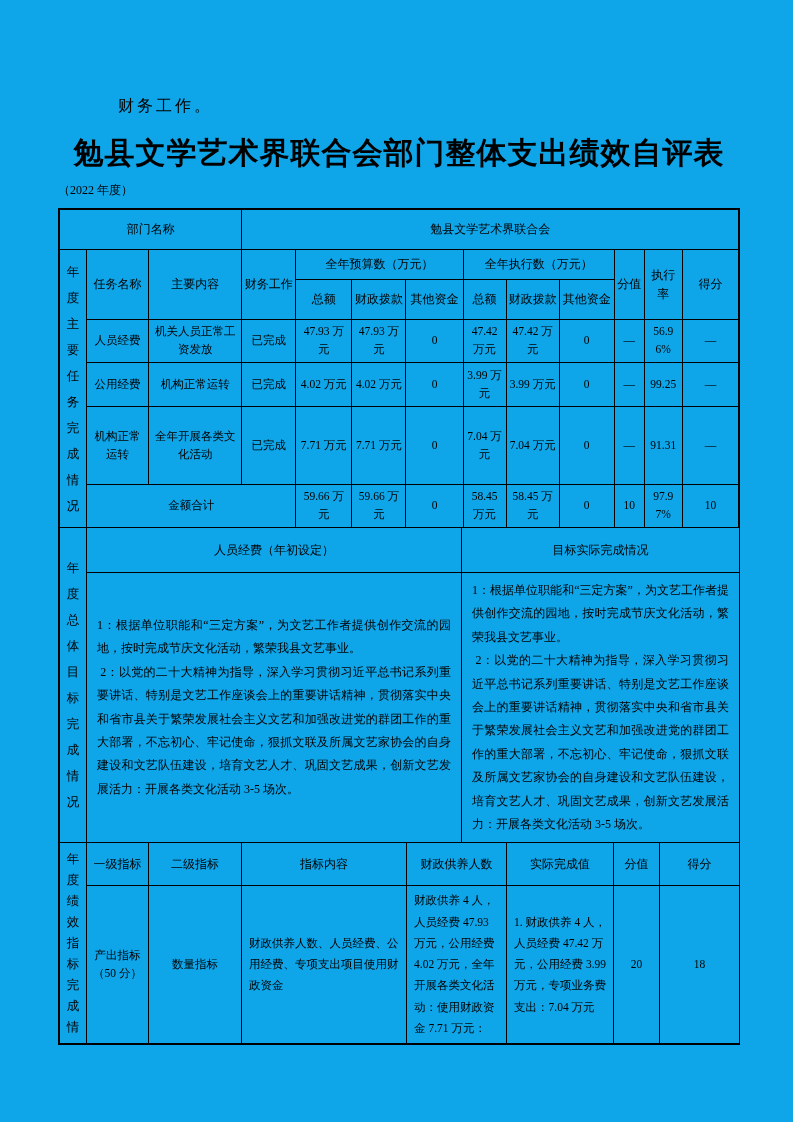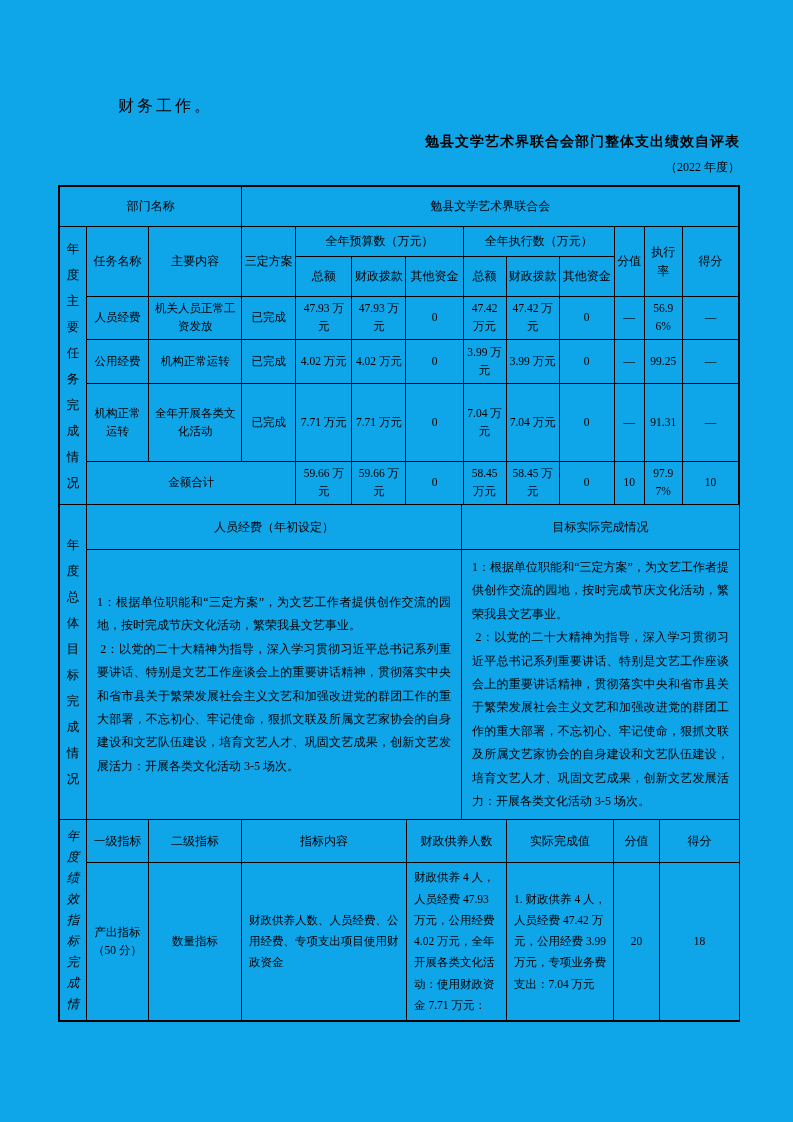--- a/index.html
+++ b/index.html
@@ -6,37 +6,37 @@
   .page {
     position: relative;
     width: 793px; height: 1122px;
     background: #0ea5e9; color: #000;
     font-family: "Liberation Serif", serif;
     overflow: hidden;
   }
   .content { position: absolute; left: 58px; top: 0; width: 682px; }
   .pre-text { margin:0; padding-top: 96px; padding-left: 60px; font-size: 16px; letter-spacing: 3px; }
   .doc-title {
-    margin: 16px 0 0 0; text-align: right;
-    font-size: 14px; font-weight: bold; letter-spacing: 1px;
+    margin: 16px 0 0 0; text-align: center;
+    font-size: 30px; font-weight: bold; letter-spacing: 1px;
     font-family: "Liberation Sans", sans-serif;
   }
-  .doc-subtitle { margin: 8px 0 0 0; text-align: right; font-size: 12px; }
+  .doc-subtitle { margin: 8px 0 0 0; text-align: left; font-size: 12px; }
   .table-wrap { margin-top: 9px; border: 1px solid #000; width: 680px; }
   table { border-collapse: collapse; table-layout: fixed; width: 680px; }
   .t2, .t3 { margin-top: -1px; }
   td {
     border: 1px solid #000;
     text-align: center; vertical-align: middle;
     font-size: 11.5px; line-height: 1.55;
     padding: 1px 2px;
     word-wrap: break-word;
   }
   .vlabel { width: 14px; margin: 0 auto; word-break: break-all; line-height: 26px; font-size: 12.5px; }
-  .t3 .vlabel { line-height: 21px; font-style: italic; }
+  .t3 .vlabel { line-height: 21px; }
   .hdr { font-size: 12px; }
   .brk { word-break: break-all; }
   .para {
     text-align: justify; vertical-align: middle;
     white-space: pre-wrap;
     padding: 6px 10px; font-size: 12px; line-height: 1.95;
   }
   .longcell { text-align: left; padding: 4px 7px; line-height: 1.85; font-size: 11.5px; }
 </style>
 </head>
@@ -71,21 +71,21 @@
             <tr style="height:40px">
           <td colspan="3" class="hdr">部门名称</td>
           <td colspan="10" class="hdr">勉县文学艺术界联合会</td>
         </tr>
         <tr style="height:30px">
           <td rowspan="6">
                 <div class="vlabel">年度主要任务完成情况</div>
               </td>
           <td rowspan="2" class="hdr">任务名称</td>
           <td rowspan="2" class="hdr">主要内容</td>
-          <td rowspan="2" class="hdr">三定方案</td>
+          <td rowspan="2" class="hdr">财务工作</td>
           <td colspan="3" class="hdr">全年预算数（万元）</td>
           <td colspan="3" class="hdr">全年执行数（万元）</td>
           <td rowspan="2" class="hdr">分值</td>
           <td rowspan="2" class="hdr">执行率</td>
           <td rowspan="2" class="hdr">得分</td>
         </tr>
         <tr style="height:40px">
           <td class="hdr">总额</td>
           <td class="hdr">财政拨款</td>
           <td class="hdr">其他资金</td>

